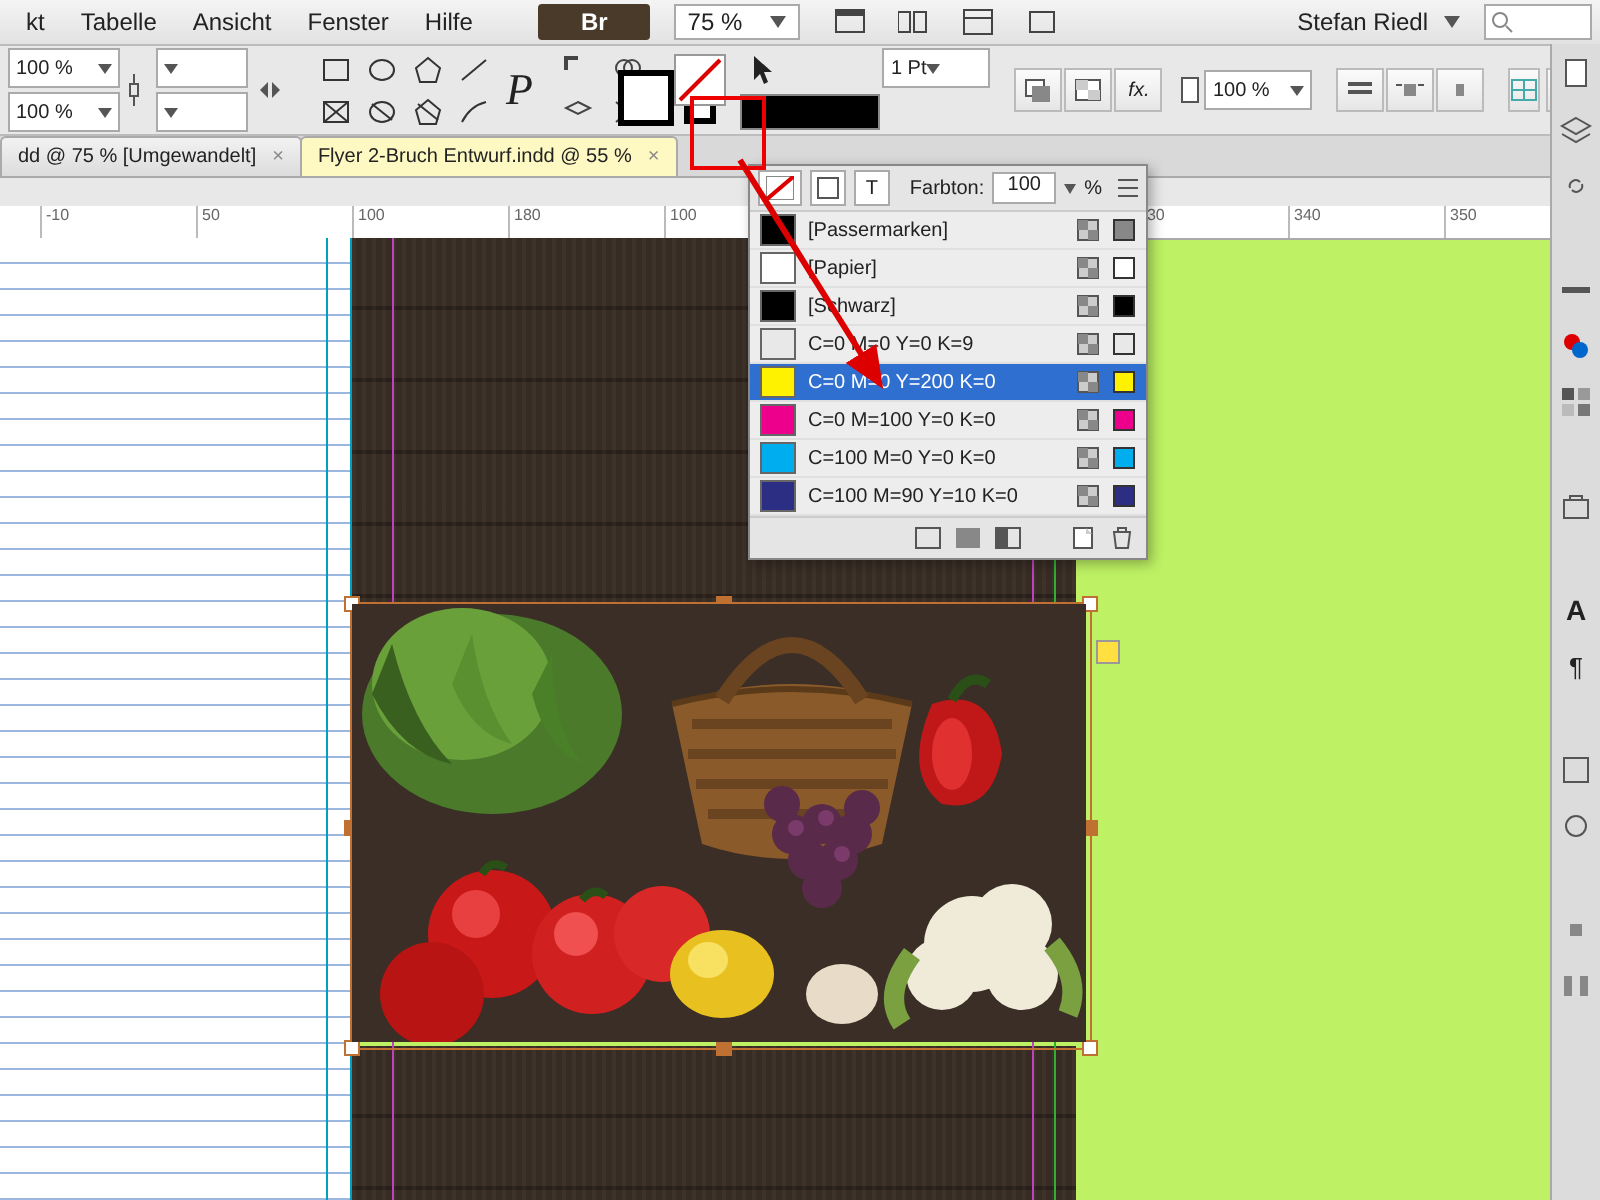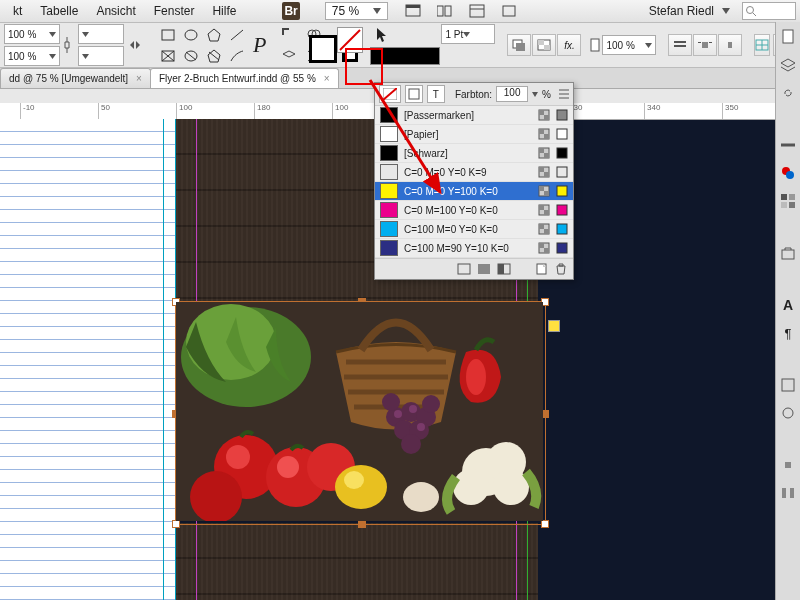--- a/index.html
+++ b/index.html
@@ -1,20 +1,20 @@
 <!DOCTYPE html>
 <html><head>
 <meta charset="utf-8">
 <style>
 html,body{margin:0;padding:0;font-family:Tahoma,Arial,sans-serif;font-size:11px;color:#222;background:#e8e8e8;overflow:hidden}
 .app{width:800px;height:600px;position:relative;background:#e8e8e8}
 .menubar{height:22px;background:linear-gradient(#f4f4f4,#e2e2e2);display:flex;align-items:center;padding:0 4px;border-bottom:1px solid #bcbcbc;font-size:12px}
 .menubar .mi{padding:0 9px;cursor:default}
 .menubar .sep{flex:1}
-.br-badge{background:#4a3a2a;color:#fff;font-weight:bold;padding:2px 2px;border-radius:2px;margin:0 19px}
+.br-badge{background:#4a3a2a;color:#fff;font-weight:bold;padding:2px 21px;border-radius:2px;margin:0 6px}
 .zoomsel{display:flex;align-items:center;border:1px solid #aaa;background:#fff;padding:1px 6px;margin:0 6px}
 .zoomsel svg{margin-left:14px}
 .icnrow{display:flex;align-items:center;gap:10px;margin-left:8px}
 .icn{width:20px;height:18px;display:flex;align-items:center;justify-content:center;border:1px solid transparent}
 .user{margin:0 8px}
 .search{width:50px;height:16px;background:#fff;border:1px solid #aaa;margin-left:4px;display:flex;align-items:center;padding-left:2px}
 .ctrlbar{height:44px;background:#e8e8e8;border-bottom:1px solid #bcbcbc;display:flex;align-items:center;padding:0 4px;gap:3px}
 .pctbox{display:flex;align-items:center;border:1px solid #aaa;background:#fff;height:18px;width:48px;padding:0 3px;justify-content:space-between;font-size:10px}
 .smallsel{display:flex;align-items:center;border:1px solid #aaa;background:#fff;height:18px;width:38px;padding:0 3px;justify-content:space-between}
 .toolgrp{display:grid;grid-template-columns:repeat(4,22px);grid-template-rows:20px 20px;gap:1px;margin:0 2px}
@@ -27,25 +27,25 @@
 .fs-fill svg{position:absolute;inset:0}
 .red-hi{position:absolute;border:2px solid #e00;pointer-events:none;z-index:50}
 .smallfill{width:14px;height:14px;border:1px solid #888}
 .ptbox{display:flex;align-items:center;border:1px solid #aaa;background:#fff;height:18px;width:46px;padding:0 3px;justify-content:flex-start;font-size:10px}
 .opac{display:flex;align-items:center;gap:2px;margin-left:6px}
 .btnrow{display:flex;gap:1px}
 .sqbtn{width:22px;height:20px;border:1px solid #bbb;background:linear-gradient(#fbfbfb,#e6e6e6);display:flex;align-items:center;justify-content:center}
 .mmfield{display:flex;align-items:center;border:1px solid #aaa;background:#fff;height:18px;width:62px;padding:0 3px;font-size:10px;justify-content:center}
 .tabbar{height:20px;background:#d9d9d9;border-bottom:1px solid #aaa;display:flex;align-items:flex-end}
 .tab{height:19px;background:linear-gradient(#f2f2f2,#dcdcdc);border:1px solid #aaa;border-bottom:none;padding:0 8px;display:flex;align-items:center;font-size:10px;margin-right:-1px;border-radius:3px 3px 0 0}
-.tab.active{background:#ffffff}
+.tab.active{background:#fef9c3}
 .tab .x{margin-left:8px;color:#888}
 .ruler-h{height:16px;background:#fff;border-bottom:1px solid #aaa;position:relative;font-size:8px;color:#666;overflow:hidden}
 .ruler-h .tick{position:absolute;top:0;height:16px;border-left:1px solid #bbb;padding-left:2px}
-.workarea{position:absolute;left:0;top:103px;right:24px;bottom:0;background:#0f172a}
+.workarea{position:absolute;left:0;top:103px;right:24px;bottom:0;background:#bef264}
 .doc-left{position:absolute;left:0;top:0;width:175px;bottom:0;background:#fff}
 .doc-left .uline{height:12px;border-bottom:1px solid #9bb6e0}
 .guide-v{position:absolute;top:0;bottom:0;width:1px;background:#00a0c0}
 .wood{position:absolute;background:repeating-linear-gradient(180deg,#3a2e26 0 34px,#2a211b 34px 36px);}
 .wood::after{content:"";position:absolute;inset:0;background:repeating-linear-gradient(90deg,rgba(255,255,255,.02) 0 2px,rgba(0,0,0,.05) 2px 5px)}
 .sel-frame{position:absolute;border:1px solid #c07030}
 .sel-frame .h{position:absolute;width:6px;height:6px;background:#fff;border:1px solid #c07030}
 .sel-frame .hc{position:absolute;width:6px;height:6px;background:#c07030;border:1px solid #c07030}
 .veg{position:absolute;overflow:hidden}
 .veg svg{width:100%;height:100%}
@@ -556,21 +556,21 @@
             <rect x="1" y="1" width="10" height="10" fill="#ccc" stroke="#555"></rect>
             <rect x="1" y="1" width="5" height="5" fill="#888"></rect>
             <rect x="6" y="6" width="5" height="5" fill="#888"></rect>
           </svg>
           <svg class="sw-ic" width="12" height="12">
             <rect x="1" y="1" width="10" height="10" fill="#e8e8e8" stroke="#333"></rect>
           </svg>
         </div>
         <div class="sw-row sel">
           <div class="sw-chip" style="background:#fff200"></div>
-          <span class="sw-name">C=0 M=0 Y=100 K=0</span>
+          <span class="sw-name">C=0 M=0 Y=200 K=0</span>
           <svg class="sw-ic" width="12" height="12">
             <rect x="1" y="1" width="10" height="10" fill="#ccc" stroke="#555"></rect>
             <rect x="1" y="1" width="5" height="5" fill="#888"></rect>
             <rect x="6" y="6" width="5" height="5" fill="#888"></rect>
           </svg>
           <svg class="sw-ic" width="12" height="12">
             <rect x="1" y="1" width="10" height="10" fill="#fff200" stroke="#333"></rect>
           </svg>
         </div>
         <div class="sw-row">

